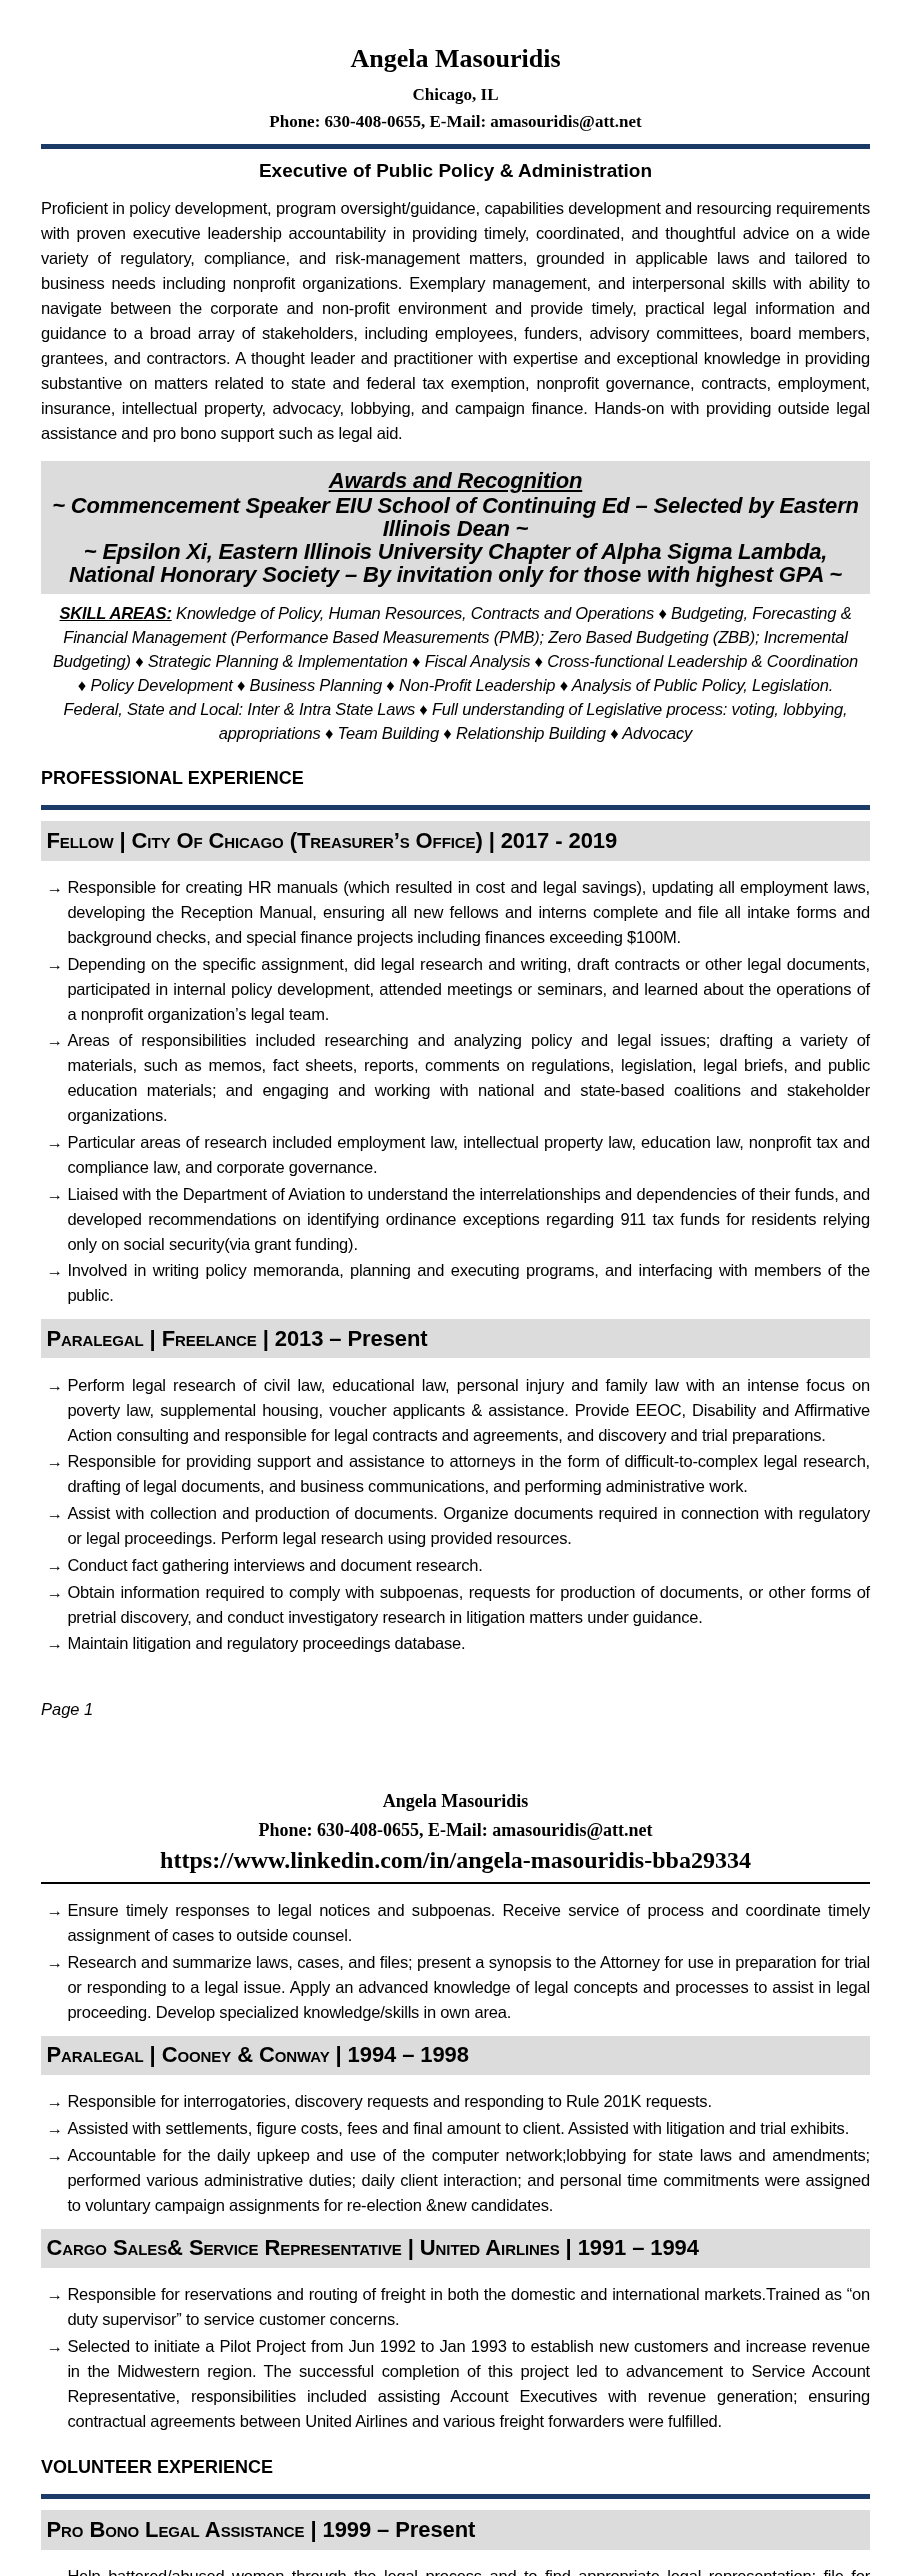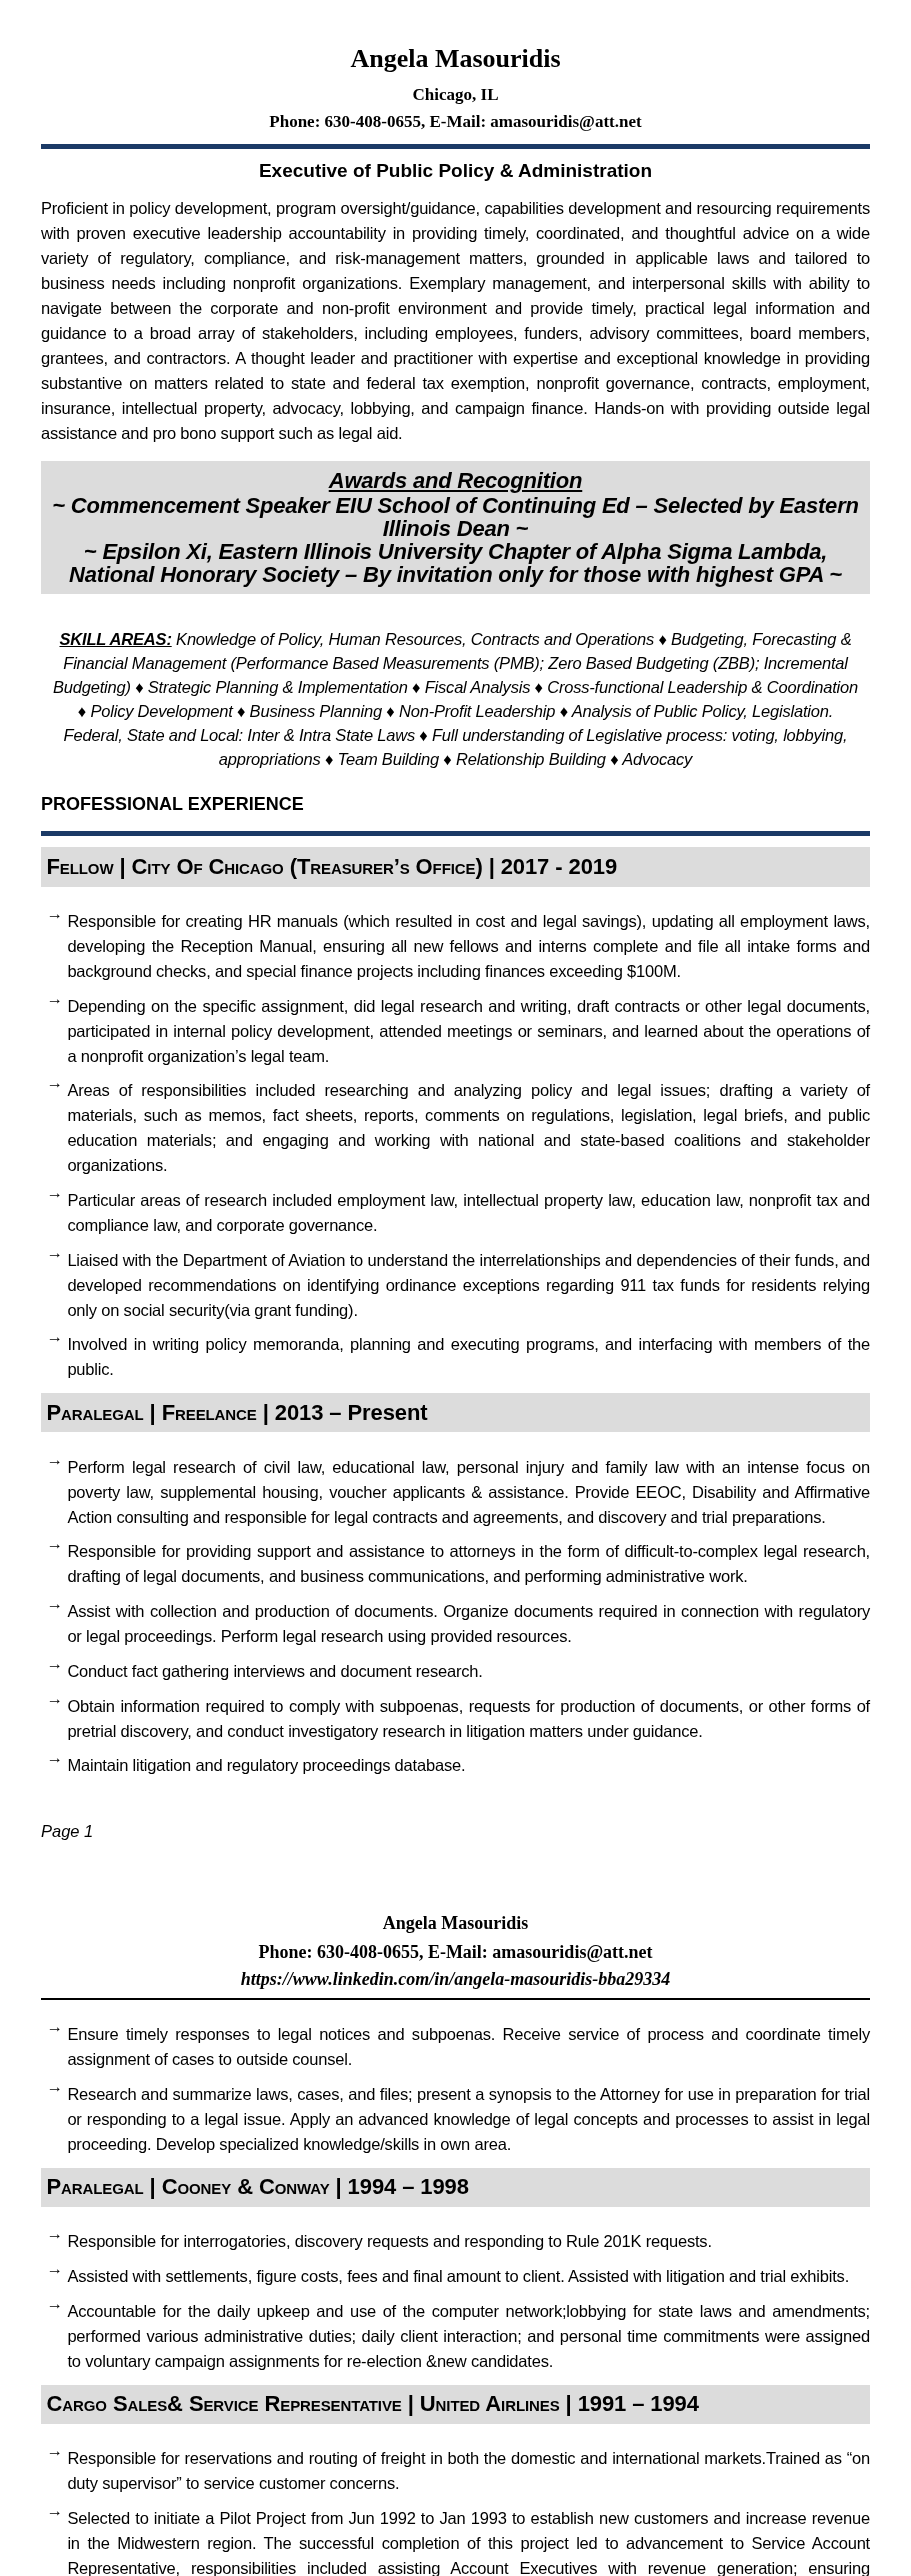--- a/index.html
+++ b/index.html
@@ -39,21 +39,21 @@
   
   .awards-box {
     background: #dcdcdc; margin-top: 15.4px; padding: 7.7px 8.8px;
     text-align: center; font-style: italic; font-weight: bold;
     font-size: 22px; line-height: 23px; letter-spacing: -0.2px;
   }
   .awards-title { text-decoration: underline; margin-bottom: 2.2px; }
 
   
   .skills {
-    margin: 33px 10px 0 10px; text-align: center; font-style: italic;
+    margin: 7px 10px 0 10px; text-align: center; font-style: italic;
     font-size: 16.5px; line-height: 24px; letter-spacing: -0.2px;
   }
   .skills-label { font-weight: bold; text-decoration: underline; }
 
   
   .section-heading {
     font-size: 18px; font-weight: bold;
     margin: 23px 0 0 0;
   }
   .heading-rule { margin-top: 16.5px; }
@@ -68,36 +68,35 @@
   
   .bullets { margin-top: 14.3px; }
   .bullet { display: flex; align-items: flex-start; margin-bottom: 1.7px; }
   .arrow {
     flex: 0 0 26.4px; font-size: 16.5px; line-height: 25px;
     padding-left: 5.5px; box-sizing: border-box;
   }
   .btext {
     flex: 1; font-size: 16.5px; line-height: 25px; text-align: justify;
     letter-spacing: -0.2px;
-    margin-top: 8px;
   }
 
   .page-label {
     font-style: italic; font-size: 16.5px;
     margin-top: 44px;
   }
 
   
   .p2-header {
     text-align: center; font-family: "Liberation Serif", serif;
     font-weight: bold; margin-top: 72px;
   }
   .p2-name { font-size: 18px; margin-bottom: 7.7px; }
   .p2-contact { font-size: 18px; margin-bottom: 6.6px; }
-  .p2-linkedin { font-size: 18px; font-style: italic; }
+  .p2-linkedin { font-size: 24px; }
 </style>
 </head>
 <body>
 
 <div class="doc">
 
   <section>
 
     <header class="p1-header">
       <h1 class="p1-name">Angela Masouridis</h1>

